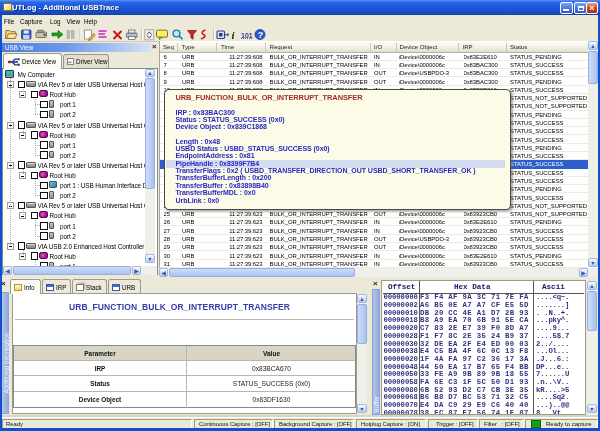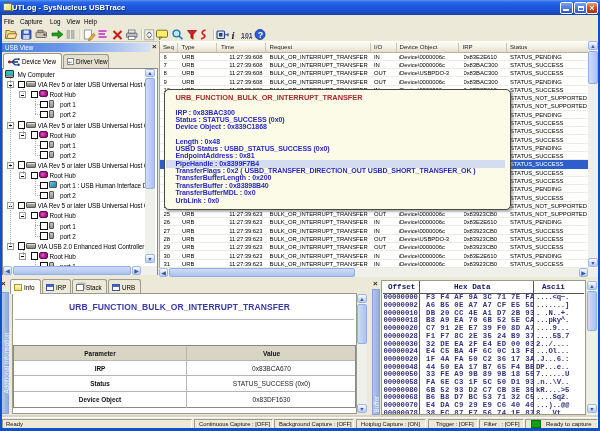--- a/index.html
+++ b/index.html
@@ -99,30 +99,30 @@
 #brstrip{position:absolute;left:1px;top:11px;width:8px;height:126px;background:linear-gradient(90deg,#b4c4ec,#93abdf);border:1px solid #8aa2d8;}
 #brstrip span{position:absolute;left:-13px;top:103px;transform:rotate(-90deg);font-size:6.3px;color:#f4f6fc;width:32px;display:block;}
 #hexbox{position:absolute;left:10px;top:2px;width:205px;height:135px;background:#fff;border:1px solid #9c9a8a;font-family:"Liberation Mono",monospace;overflow:hidden;}
 #hexhead{position:absolute;left:0;top:2px;width:100%;font-size:7.6px;font-weight:bold;color:#16166a;}
 #hexhead span{position:absolute;top:0;}
 #hexrule{position:absolute;left:1px;top:11.5px;width:201px;height:1px;background:#555;}
 .hvln{position:absolute;top:0;bottom:0;width:1px;background:#555;}
 .hxr{position:absolute;left:0;width:100%;font-size:7.3px;font-weight:bold;color:#31317e;white-space:pre;}
 .hxr span{position:absolute;top:0;}
 .ho{left:1.5px;letter-spacing:-0.1px;}
-.hh{left:44px;letter-spacing:0.35px;}
+.hh{left:38px;letter-spacing:0.35px;}
 .ha{left:154px;letter-spacing:-0.25px;}
 
 #sbar{position:absolute;left:2px;top:417px;width:596px;height:11px;background:#ece9d8;border-top:1px solid #fff;box-shadow:0 -2px 0 #d8d4c4;font-size:5.9px;letter-spacing:-0.05px;color:#111;z-index:50;}
 .scell{position:absolute;top:0.5px;height:10px;border:1px solid;border-color:#9e9b8a #fff #fff #9e9b8a;padding-top:1.5px;overflow:hidden;white-space:nowrap;}
 </style></head><body>
 
 <div id="title">
     <div id="tico"></div>
-    <span class="txt">UTLog - SysNucleus USBTrace</span>
+    <span class="txt">UTLog - Additional USBTrace</span>
  <div class="wbtn" id="bmin">
       <i></i>
     </div>
     <div class="wbtn" id="bmax">
       <i></i>
     </div>
     <div class="wbtn" id="bcls"><i>×</i></div>
 </div>
 
 <div id="menu">
@@ -782,26 +782,26 @@
         <span style="left:6px">Offset</span>
         <span style="left:72px">Hex Data</span>
         <span style="left:160px">Ascii</span>
       </div>
   <div id="hexrule"></div>
   <div class="hvln" style="left:37px"></div>
   <div class="hvln" style="left:151px"></div>
 <div class="hxr" style="top:12.3px"><span class="ho">00000000</span><span class="hh">F3 F4 AF 9A 3C 71 7E FA</span><span class="ha">....&lt;q~.</span></div>
 <div class="hxr" style="top:20.0px"><span class="ho">00000002</span><span class="hh">A6 B5 0E A7 A7 CF E5 5D</span><span class="ha">.......]</span></div>
 <div class="hxr" style="top:27.7px"><span class="ho">00000010</span><span class="hh">DB 20 CC 4E A1 D7 2B 93</span><span class="ha">. .N..+.</span></div>
-<div class="hxr" style="top:35.4px"><span class="ho">00000018</span><span class="hh">B8 A9 EA 70 6B 52 5E CA</span><span class="ha">...pky^.</span></div>
-<div class="hxr" style="top:43.1px"><span class="ho">00000020</span><span class="hh">C7 91 2E E7 39 F0 8D A7</span><span class="ha">....9...</span></div>
+<div class="hxr" style="top:35.4px"><span class="ho">00000018</span><span class="hh">B8 A9 EA 70 6B 91 5E CA</span><span class="ha">...pky^.</span></div>
+<div class="hxr" style="top:43.1px"><span class="ho">00000020</span><span class="hh">C7 83 2E E7 39 F0 8D A7</span><span class="ha">....9...</span></div>
 <div class="hxr" style="top:50.8px"><span class="ho">00000028</span><span class="hh">F1 F7 8C 2E 35 24 B9 37</span><span class="ha">....5$.7</span></div>
 <div class="hxr" style="top:58.5px"><span class="ho">00000030</span><span class="hh">32 DE EA 2F E4 ED 00 03</span><span class="ha">2../....</span></div>
-<div class="hxr" style="top:66.2px"><span class="ho">00000024</span><span class="hh">E4 C5 BA 4F 6C 0C 13 F8</span><span class="ha">...Ol...</span></div>
-<div class="hxr" style="top:73.9px"><span class="ho">00000020</span><span class="hh">1F 4A FA 50 C2 36 17 3A</span><span class="ha">.J...6.:</span></div>
+<div class="hxr" style="top:66.2px"><span class="ho">00000038</span><span class="hh">E4 C5 BA 4F 6C 0C 13 F8</span><span class="ha">...Ol...</span></div>
+<div class="hxr" style="top:73.9px"><span class="ho">00000020</span><span class="hh">1F 4A FA 97 C2 36 17 3A</span><span class="ha">.J...6.:</span></div>
 <div class="hxr" style="top:81.6px"><span class="ho">00000048</span><span class="hh">44 50 EA 17 B7 65 F4 BB</span><span class="ha">DP...e..</span></div>
 <div class="hxr" style="top:89.3px"><span class="ho">00000050</span><span class="hh">33 FE A9 9B 89 9B 18 55</span><span class="ha">7......U</span></div>
 <div class="hxr" style="top:97.0px"><span class="ho">00000058</span><span class="hh">FA 6E C3 1F 5C 50 D1 93</span><span class="ha">.n..\V..</span></div>
 <div class="hxr" style="top:104.7px"><span class="ho">00000080</span><span class="hh">6B 52 93 D2 C7 CB 3E 35</span><span class="ha">kR....&gt;5</span></div>
 <div class="hxr" style="top:112.4px"><span class="ho">00000068</span><span class="hh">B6 B8 D7 BC 53 71 32 C5</span><span class="ha">....Sq2.</span></div>
 <div class="hxr" style="top:120.1px"><span class="ho">00000070</span><span class="hh">E4 DA C9 29 E9 C6 40 40</span><span class="ha">...)..@@</span></div>
 <div class="hxr" style="top:127.8px"><span class="ho">00000078</span><span class="hh">38 EC 87 E7 56 74 1E 87</span><span class="ha">8...Vt..</span></div>
  </div>
  <div class="sb" style="left:216px;top:3px;width:10px;height:134px"></div>
  <div class="sbtn" style="left:216px;top:3px;width:10px;height:9px">

